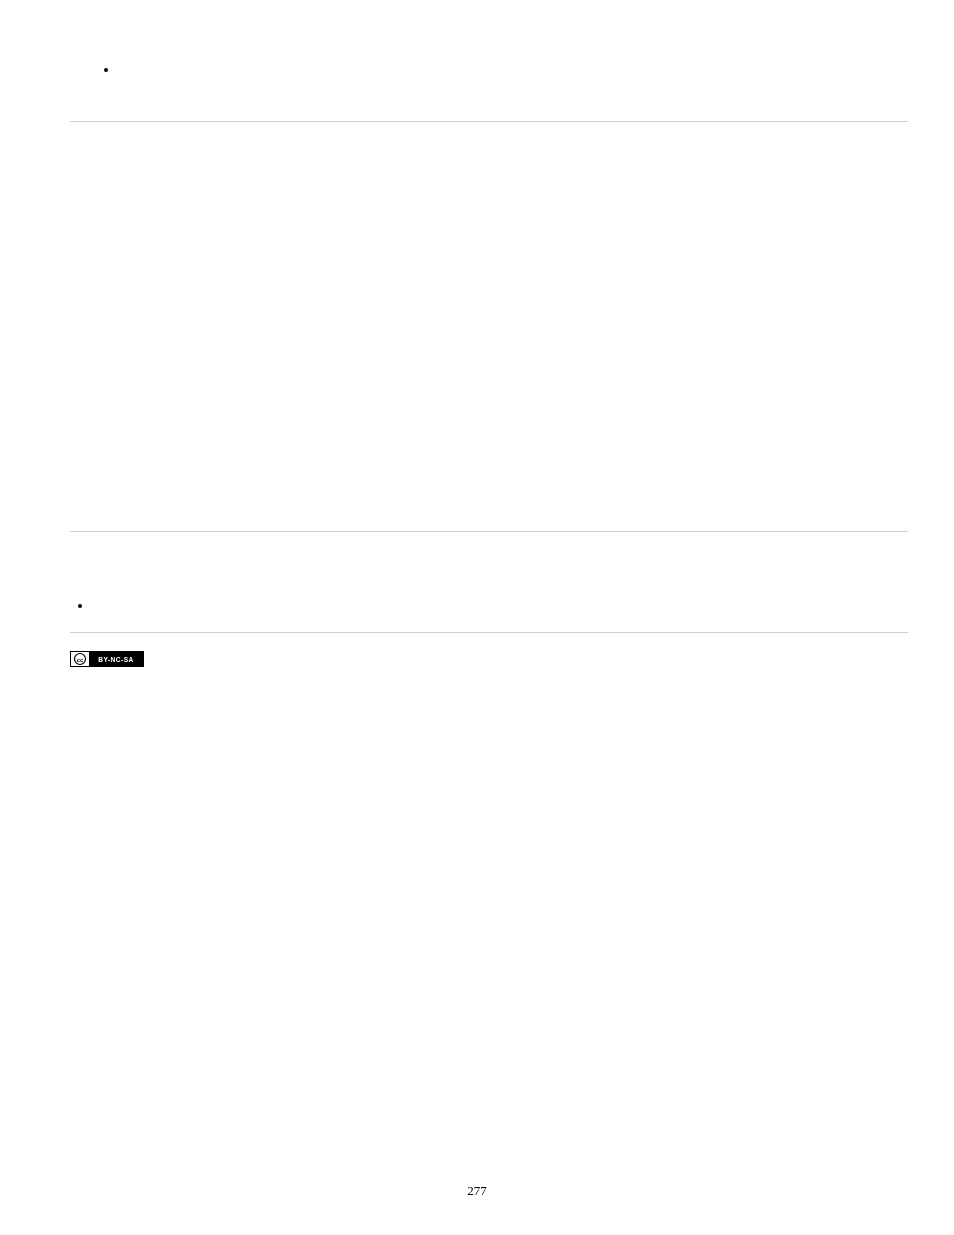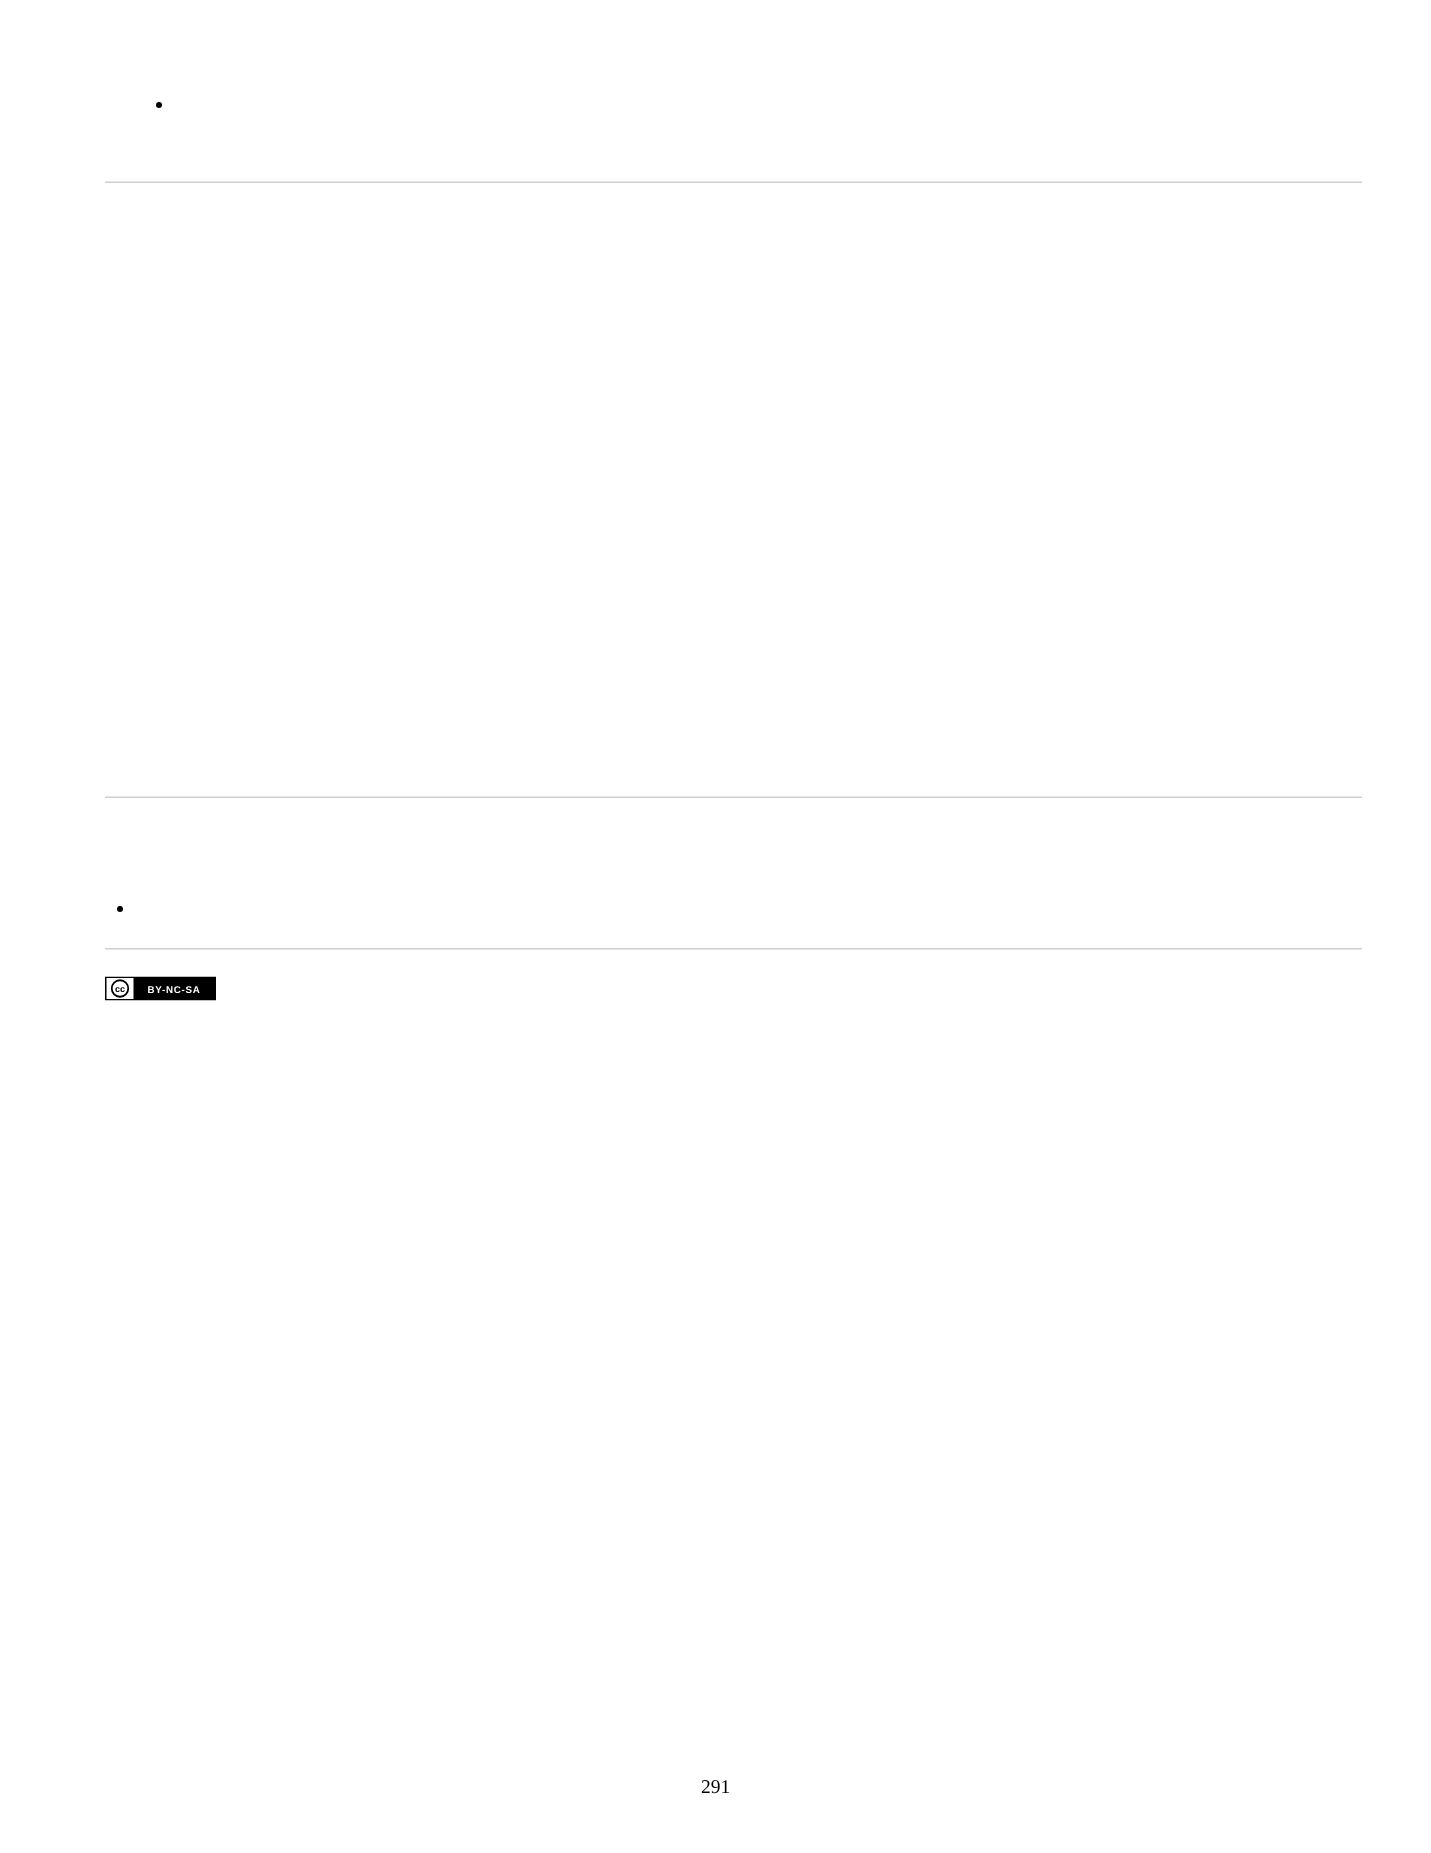--- a/index.html
+++ b/index.html
@@ -98,15 +98,15 @@
   <div class="cc-badge">
     <svg width="74" height="16" viewBox="0 0 74 16">
       <rect x="0" y="0" width="74" height="16" fill="#000000"></rect>
       <rect x="1" y="1" width="18" height="14" fill="#ffffff"></rect>
       <circle cx="10" cy="8" r="5.5" fill="none" stroke="#000" stroke-width="1.2"></circle>
       <text x="10" y="10.5" font-family="Arial, sans-serif" font-size="6" font-weight="bold" fill="#000" text-anchor="middle">cc</text>
       <text x="46" y="11" font-family="Arial, sans-serif" font-size="6.5" font-weight="bold" fill="#ffffff" text-anchor="middle" letter-spacing="0.5">BY-NC-SA</text>
     </svg>
   </div>
 
-  <div class="page-number">291</div>
+  <div class="page-number">277</div>
 
 </div>
 
 </body></html>

